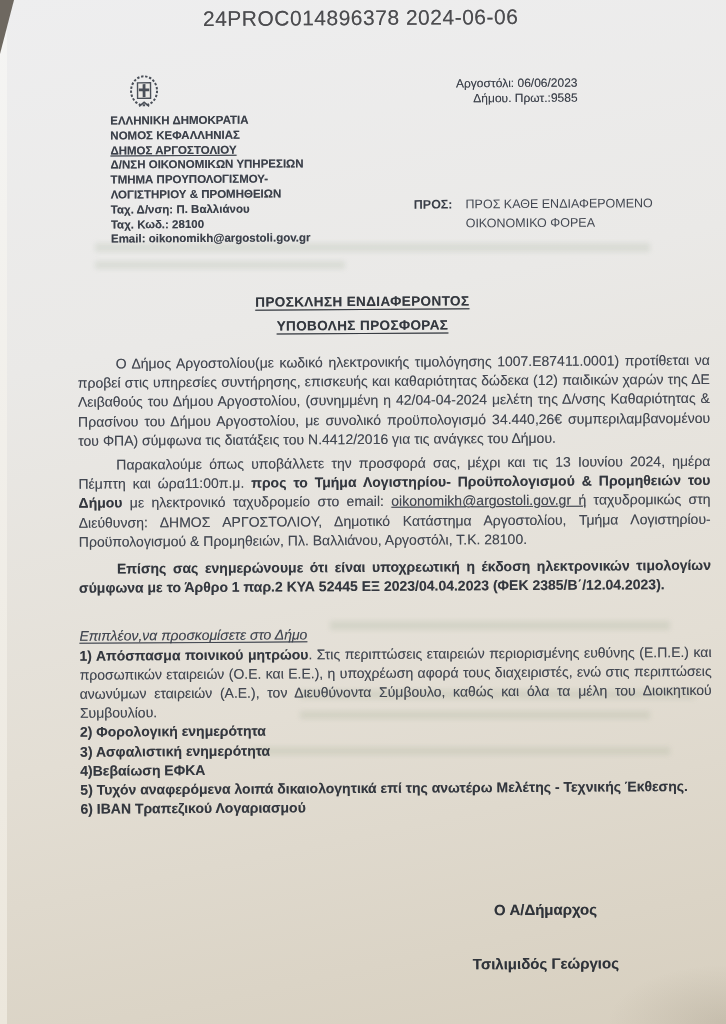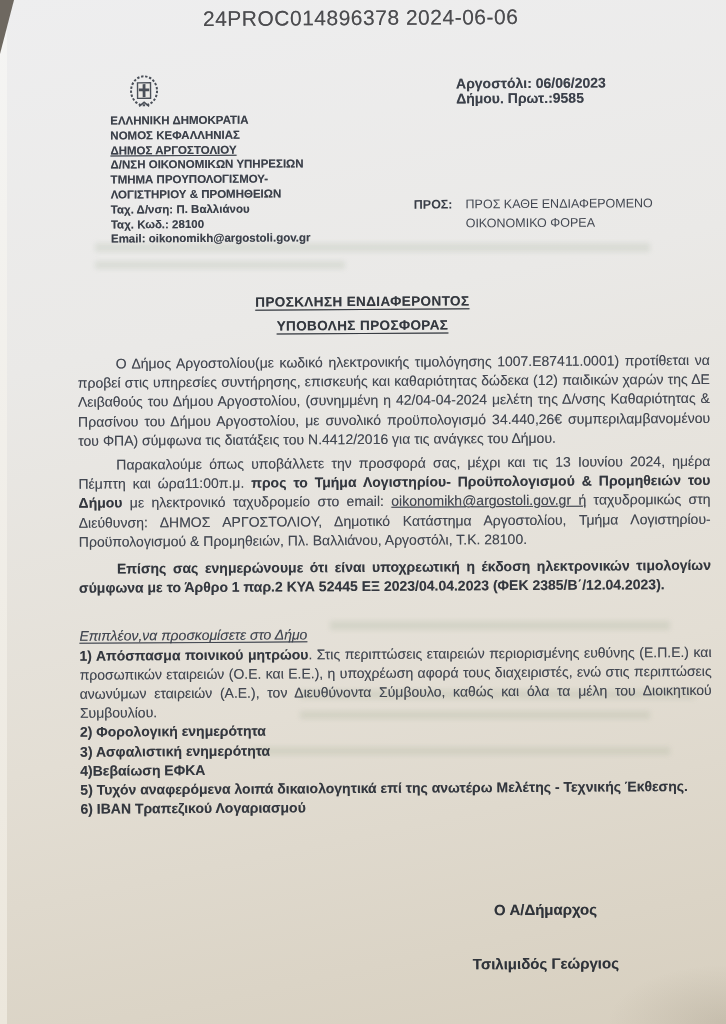--- a/index.html
+++ b/index.html
@@ -15,22 +15,22 @@
   .corner-br{position:absolute;right:0;bottom:0;width:120px;height:60px;
     background:radial-gradient(ellipse at 100% 100%,rgba(120,110,90,.18),transparent 70%);}
   .doc{position:absolute;inset:0;transform:rotate(-0.35deg);transform-origin:50% 40%;}
 
   .stamp{position:absolute;left:0;top:6px;width:100%;text-align:center;
     font-size:21px;color:#4c4c4f;letter-spacing:.5px;
     text-shadow:0 0 .5px rgba(70,70,75,.6);}
 
   .emblem{position:absolute;left:126px;top:72px;width:40px;height:40px;}
 
-  .hdr-right{position:absolute;left:458px;top:77px;font-size:14px;font-weight:700;
-    line-height:15px;color:#3b404a;text-shadow:0 0 .4px rgba(55,60,70,.5);}
+  .hdr-right{position:absolute;left:458px;top:77px;font-size:12px;font-weight:400;
+    line-height:15px;color:#3b404a;text-shadow:0 0 .4px rgba(55,60,70,.5);text-align:right;}
   .agency{position:absolute;left:112px;top:112px;font-size:11.5px;font-weight:700;
     line-height:14.8px;color:#3b404a;text-shadow:0 0 .4px rgba(55,60,70,.5);}
   .agency div{white-space:nowrap;}
   .u-line{text-decoration:underline;}
 
   .recipient{position:absolute;left:415px;top:196px;display:flex;gap:13px;
     font-size:12.5px;line-height:19px;color:#424751;}
   .recipient .label{font-weight:700;color:#383d47;}
 
   .title{position:absolute;left:0;top:294px;width:100%;text-align:center;

